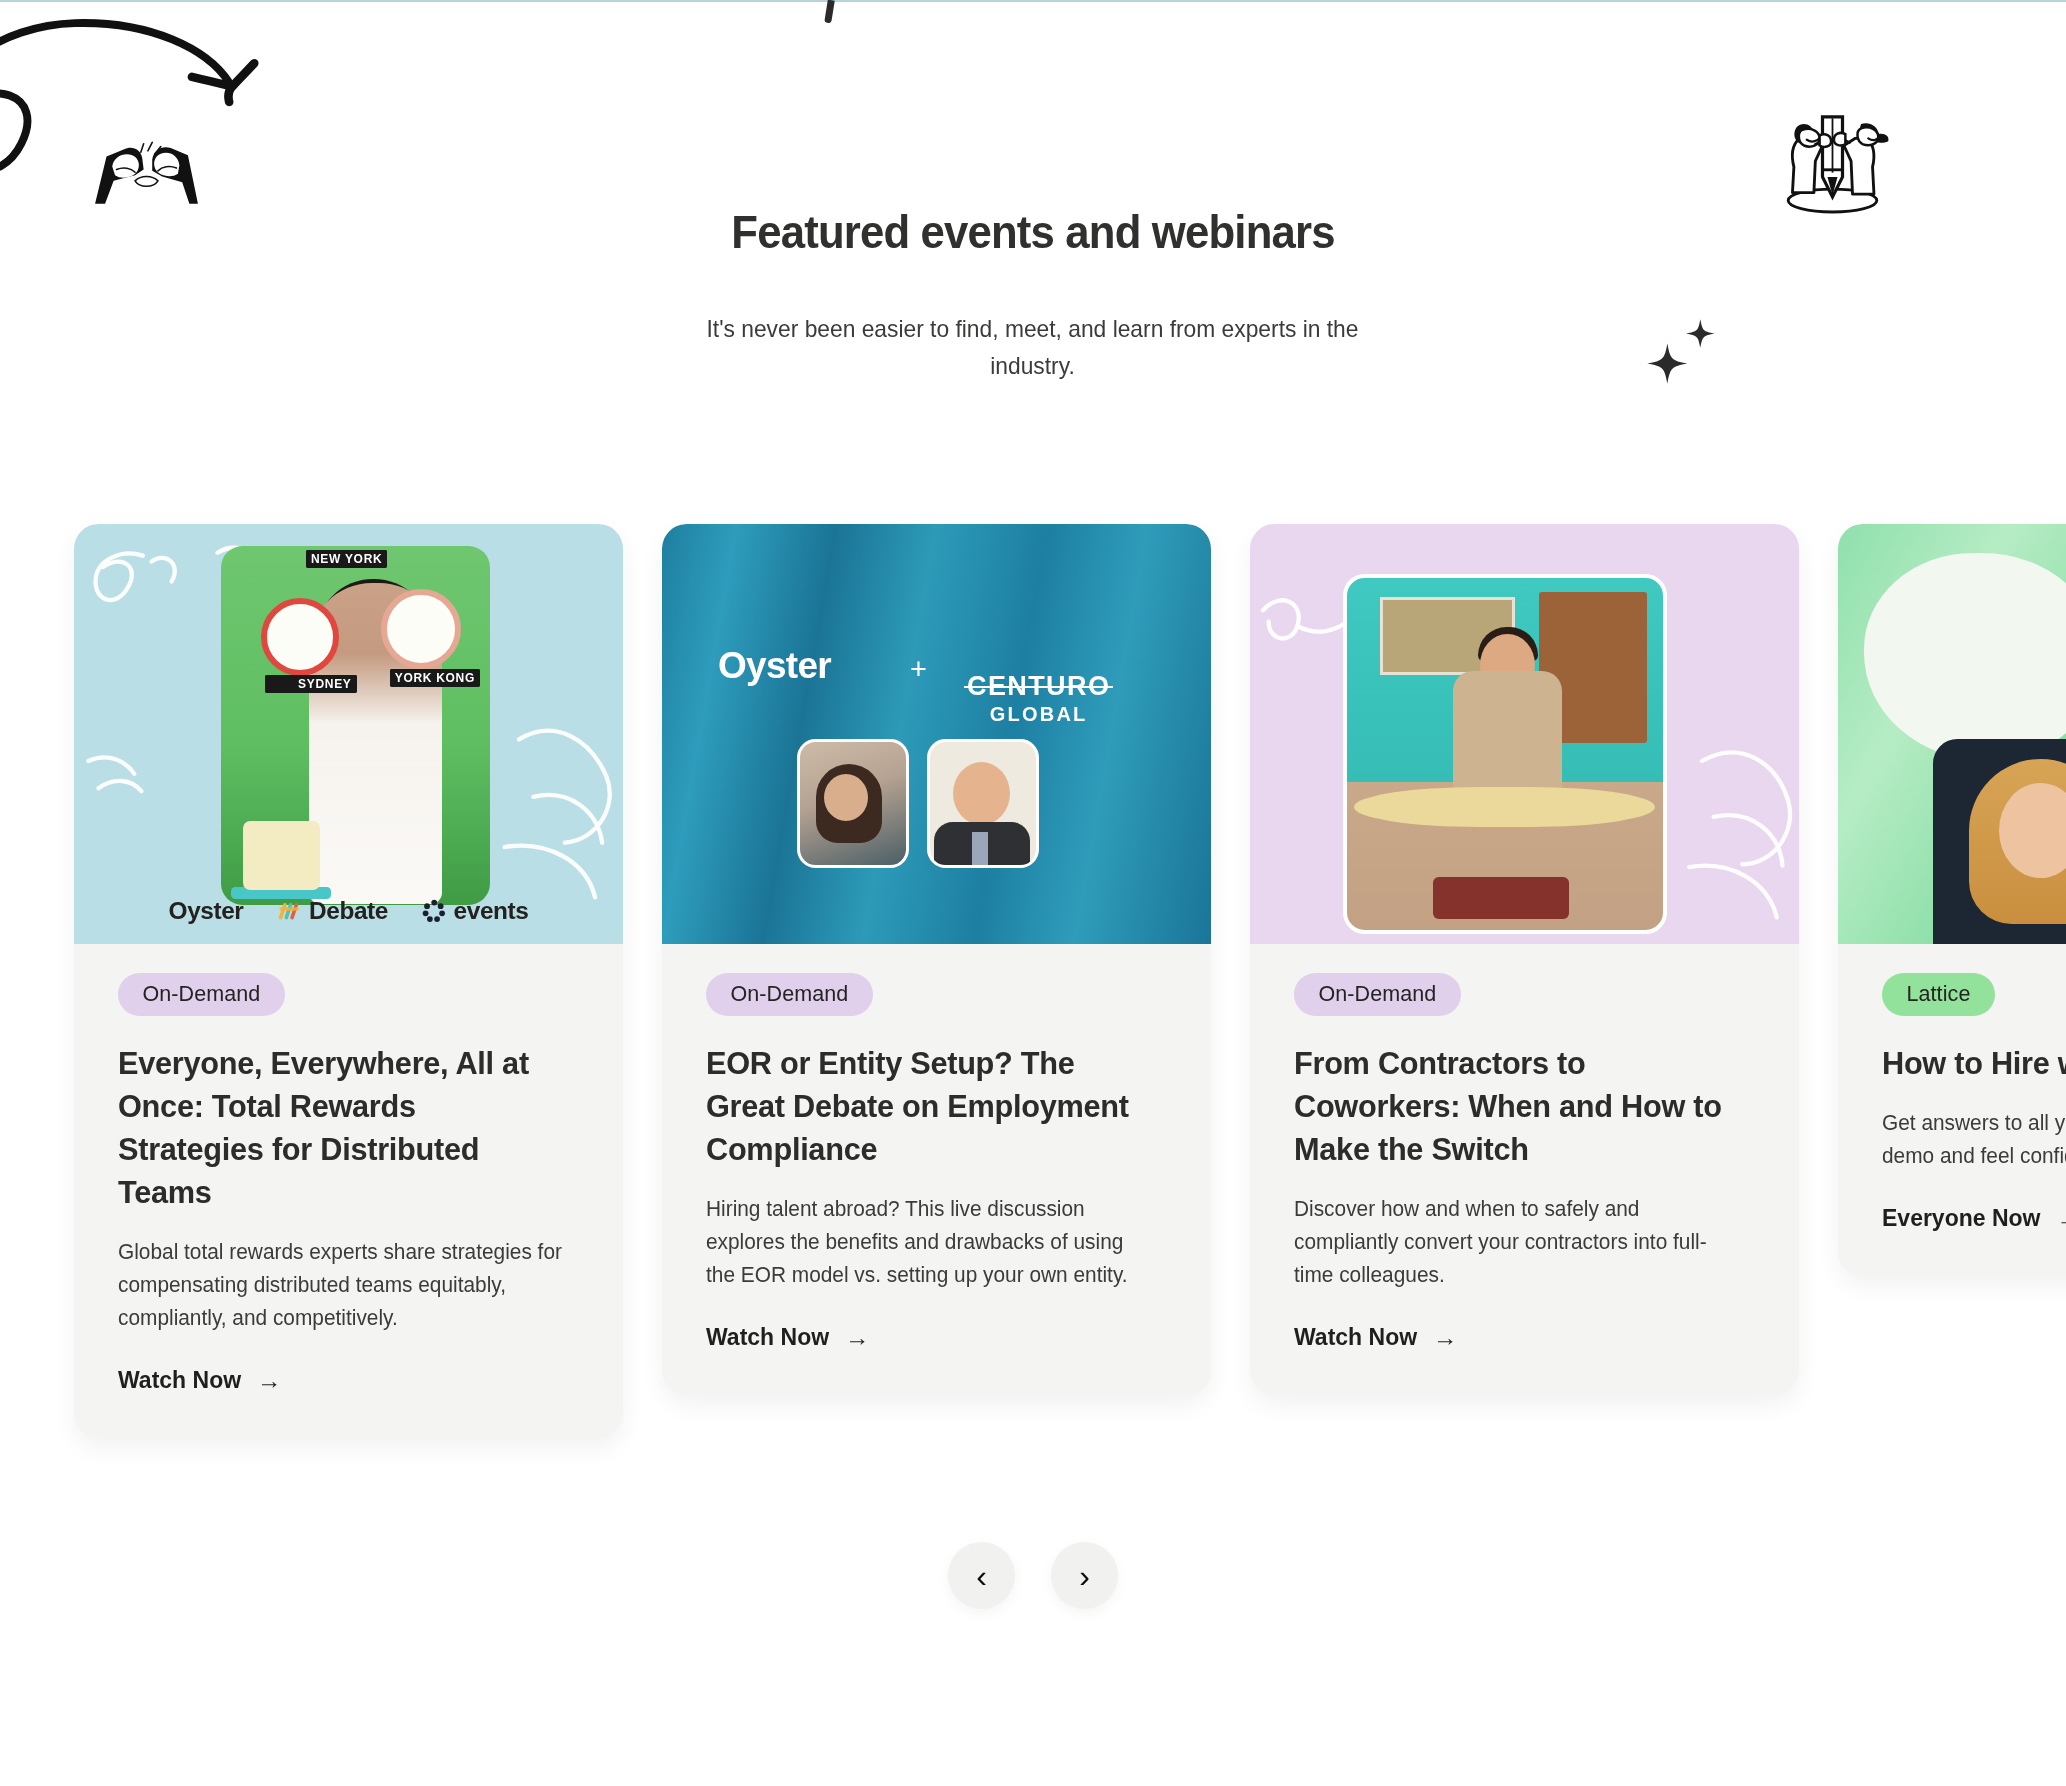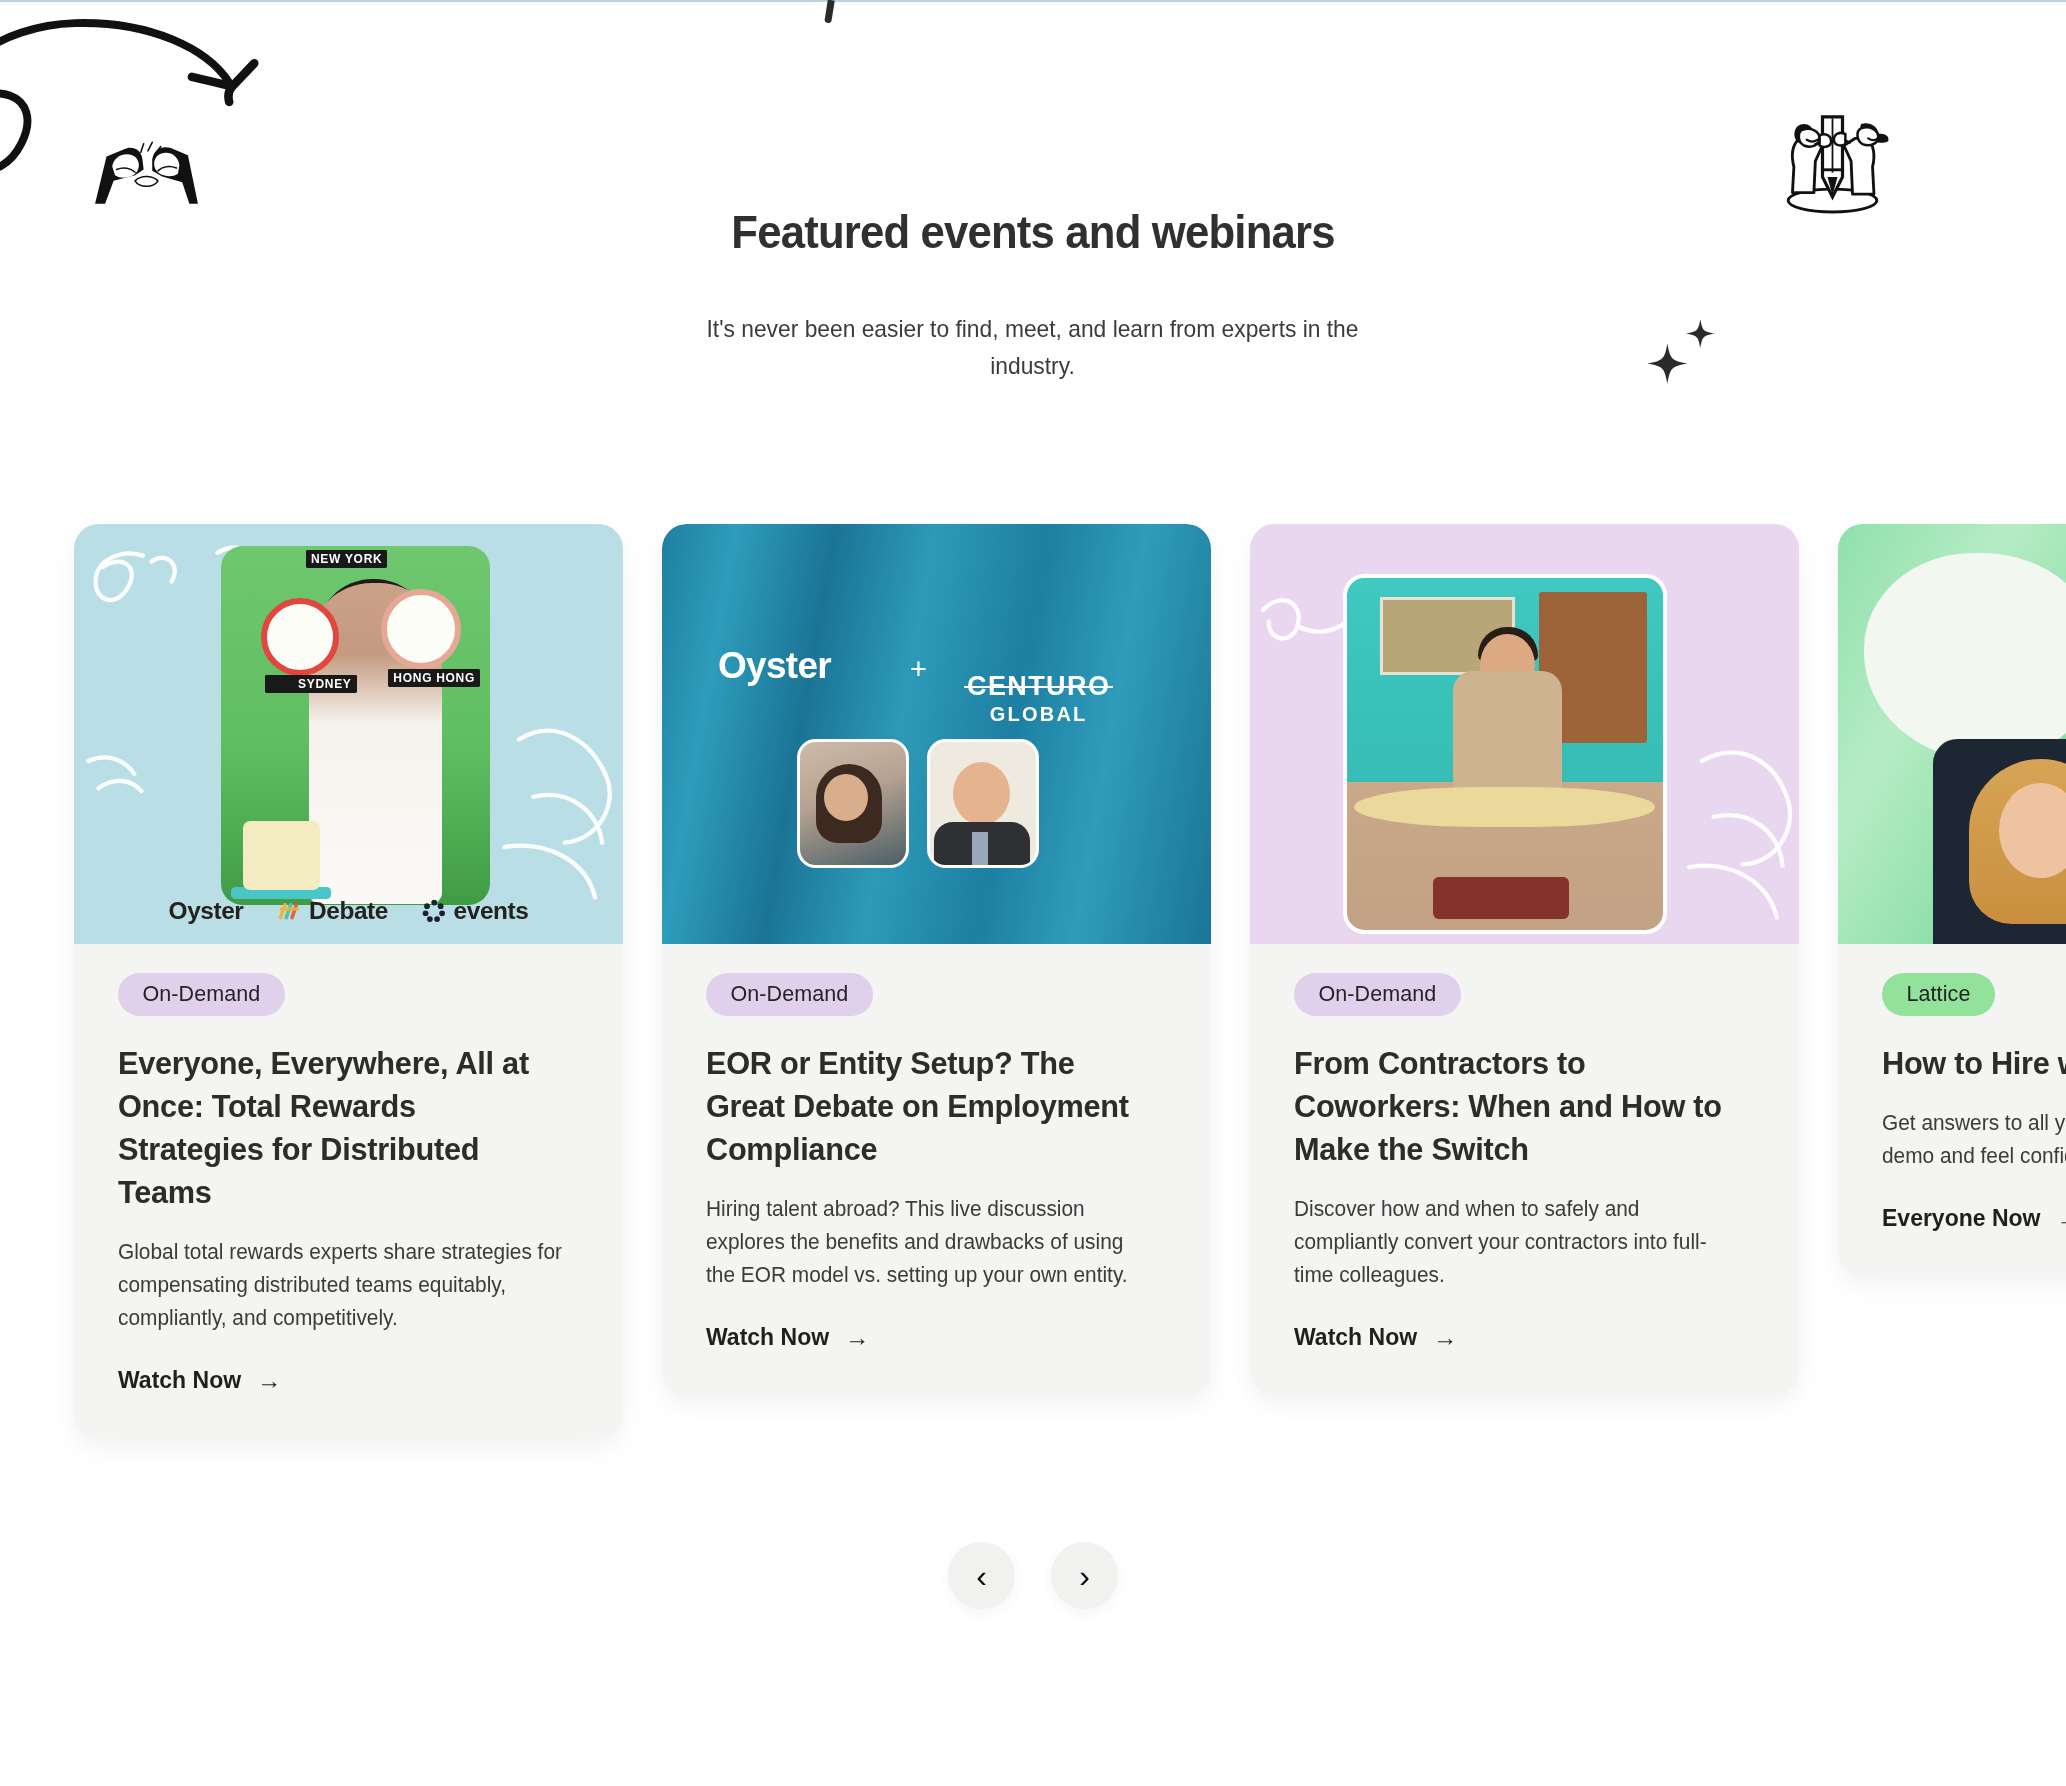--- a/index.html
+++ b/index.html
@@ -235,21 +235,21 @@
             <path d="M200 40 C230 20 268 46 246 74"></path>
           </g>
         </svg>
         <div class="photo ph1">
           <div class="hair"></div>
           <div class="person"></div>
           <div class="clockA"></div>
           <div class="clockB"></div>
           <div class="lbl" style="left:85px;top:4.3px;">NEW YORK</div>
           <div class="lbl" style="left:44px;top:129px;padding-left:33px;">SYDNEY</div>
-          <div class="lbl" style="right:10px;top:123px;">HONG HONG</div>
+          <div class="lbl" style="right:10px;top:123px;">YORK KONG</div>
           <div class="cakeStand"></div>
           <div class="cake"></div>
         </div>
         <div class="logos">
           <span class="lg">Oyster</span>
           <span class="lg">
             <svg class="mark" viewBox="0 0 34 34" aria-hidden="true">
               <g stroke-width="5" stroke-linecap="round">
                 <path d="M5 26 L11 8" stroke="#f2b33d"></path>
                 <path d="M13 26 L19 8" stroke="#58c0a8"></path>

